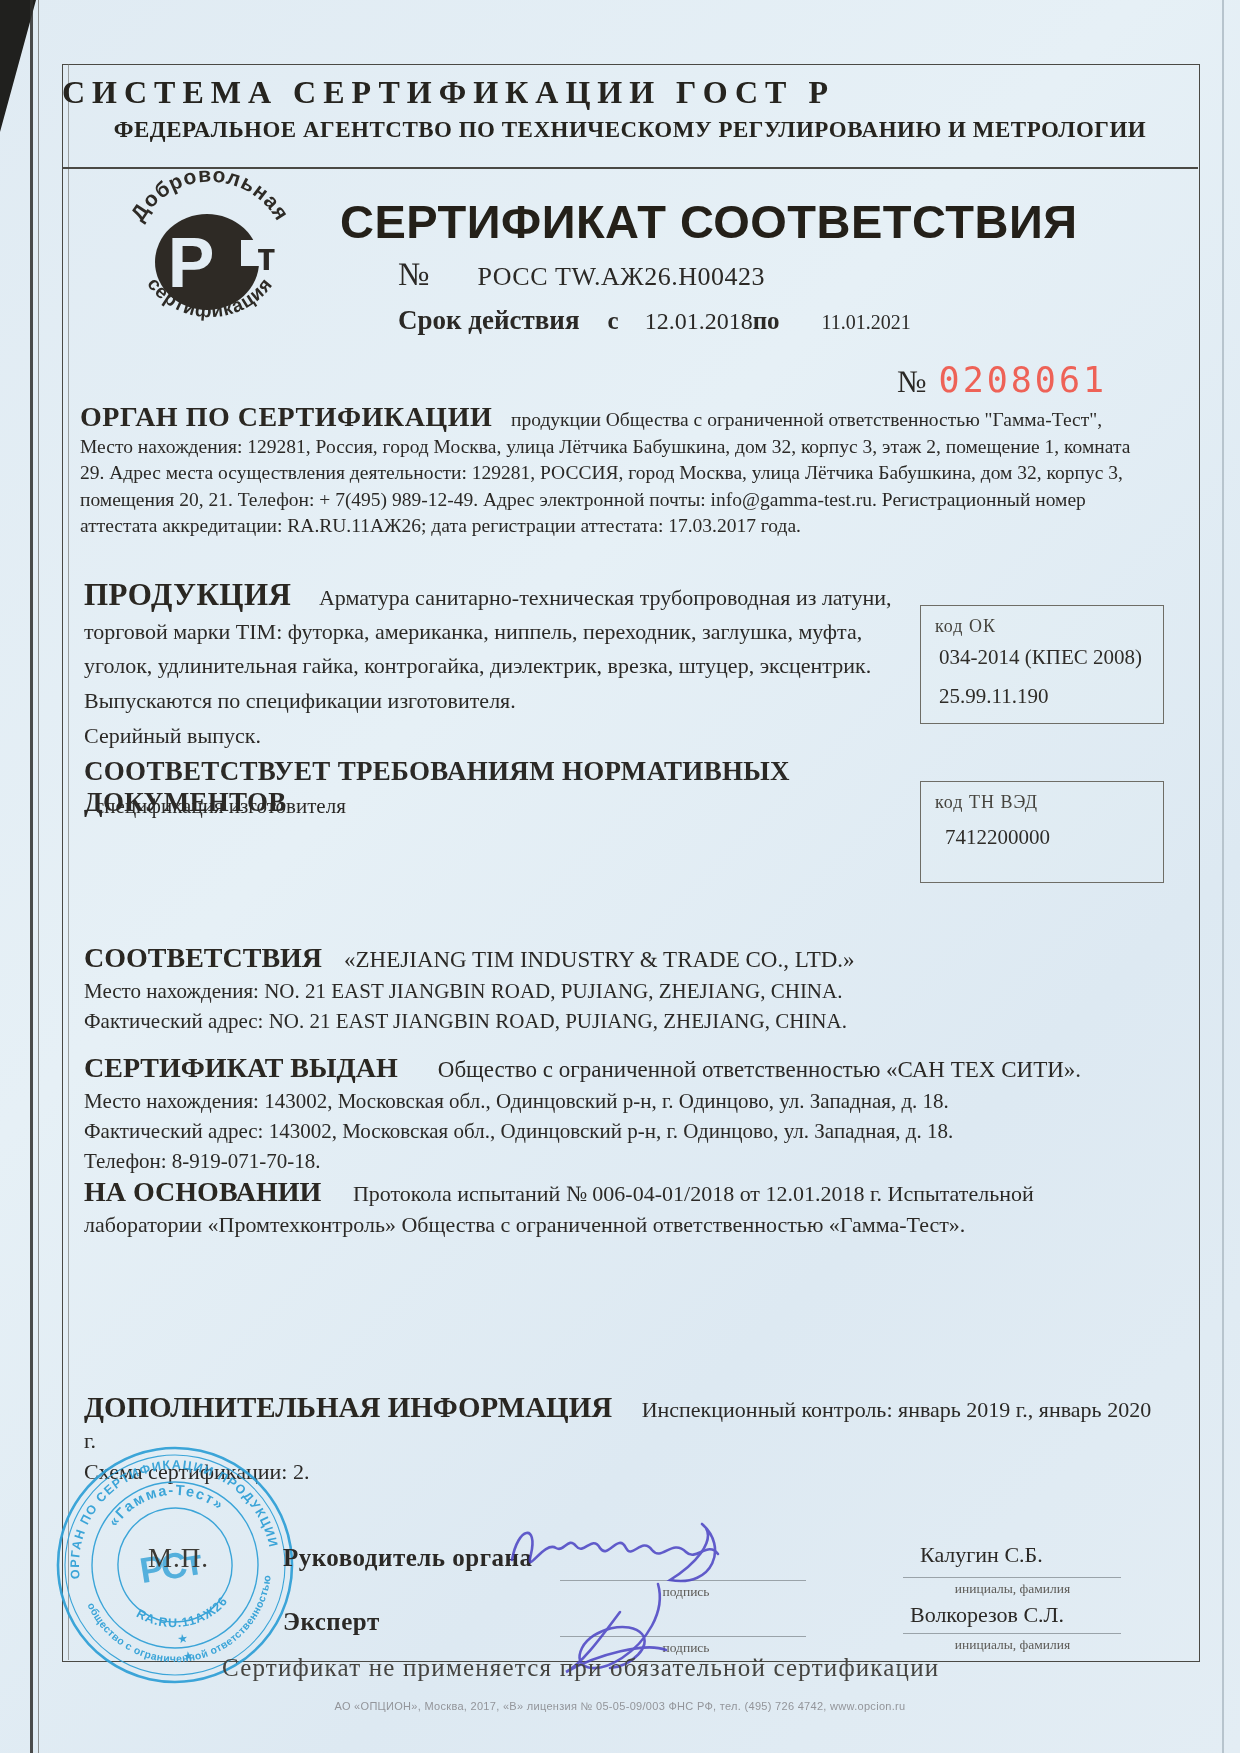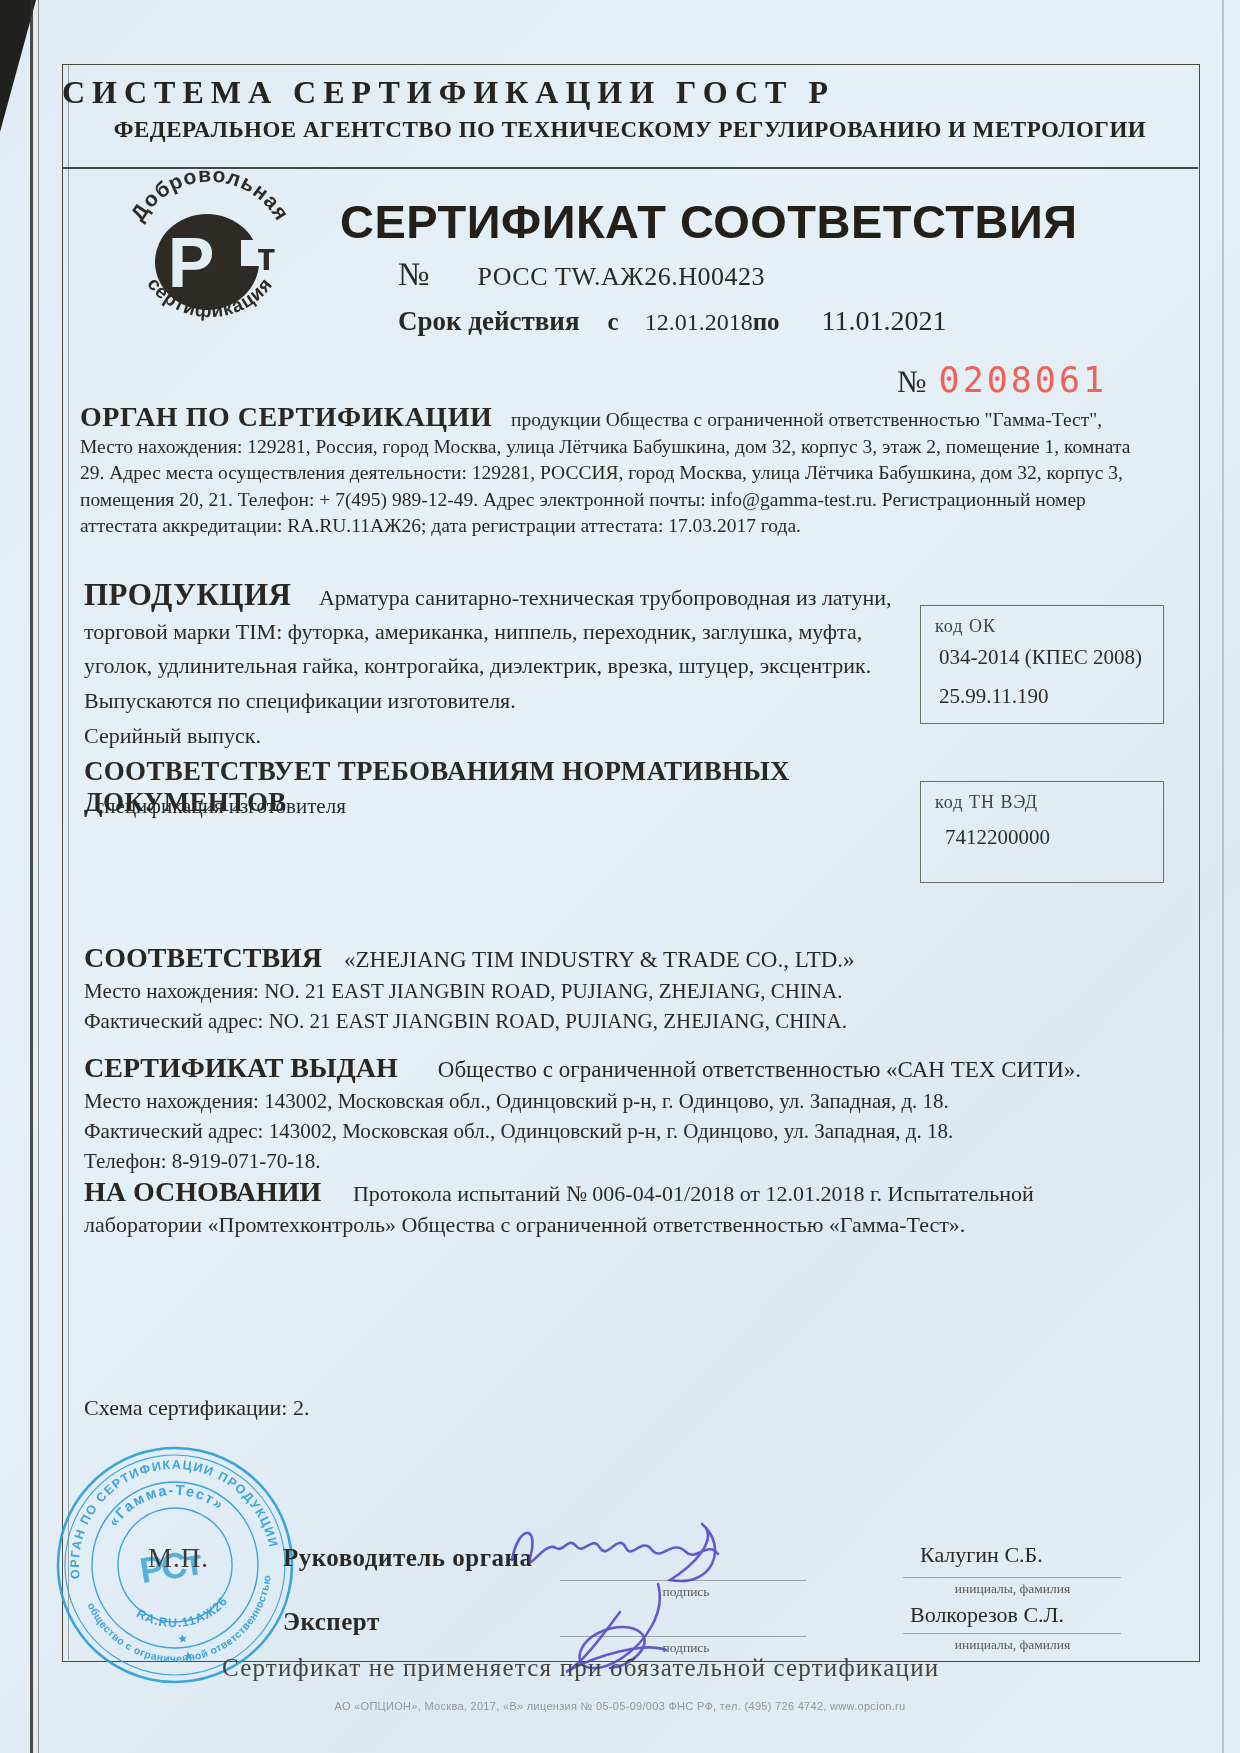--- a/index.html
+++ b/index.html
@@ -20,21 +20,21 @@
   .hdr2{left:62px;top:117px;width:1136px;text-align:center;font-size:23px;font-weight:bold;letter-spacing:.5px;color:#26241f;}
   .title{left:340px;top:194px;font-family:"Liberation Sans",sans-serif;font-size:47px;font-weight:800;letter-spacing:.5px;color:#242019;}
   .no-row{left:398px;top:256px;display:flex;align-items:baseline;gap:48px;}
   .no-sym{font-size:33px;color:#2b2926;}
   .no-val{font-size:26px;letter-spacing:.5px;}
   .valid-row{left:398px;top:305px;display:flex;align-items:baseline;justify-content:center;}
   .valid-label{font-size:27px;font-weight:bold;}
   .valid-c{font-size:25px;font-weight:bold;margin-left:28px;}
   .valid-from{font-size:24px;margin-left:26px;}
   .valid-po{font-size:25px;font-weight:bold;}
-  .valid-to{font-size:28px;margin-left:42px;}
+  .valid-to{font-size:20px;margin-left:42px;}
   .blank-no{left:897px;top:360px;display:flex;align-items:baseline;gap:12px;}
   .blank-no-sym{font-size:31px;color:#2b2926;}
   .blank-no-val{font-family:"DejaVu Sans Mono",monospace;font-size:35px;letter-spacing:3px;color:#ee6257;}
   
   .sec-h{font-weight:bold;color:#2a2722;}
   .organ{left:80px;top:404px;width:1075px;font-size:19.5px;line-height:26.5px;text-align:left;}
   .organ .sec-h{font-size:28px;letter-spacing:.5px;margin-right:14px;}
   .production{left:84px;top:578px;width:830px;font-size:22px;line-height:34px;}
   .production .sec-h{font-size:31px;letter-spacing:.5px;margin-right:22px;}
   .prod-line{margin-top:1px;}
@@ -180,20 +180,24 @@
     <div class="addr">Фактический адрес: 143002, Московская обл., Одинцовский р-н, г. Одинцово, ул. Западная, д. 18.</div>
     <div class="addr">Телефон: 8-919-071-70-18.</div>
   </div>
 
   <p class="abs basis" style="margin:0;">
     <span class="sec-h">НА ОСНОВАНИИ</span>
     <span>Протокола испытаний № 006-04-01/2018 от 12.01.2018 г. Испытательной лаборатории «Промтехконтроль» Общества с ограниченной ответственностью «Гамма-Тест».</span>
   </p>
 
   <div class="abs addinfo">
+    <p style="margin:0;">
+      <span class="sec-h">ДОПОЛНИТЕЛЬНАЯ ИНФОРМАЦИЯ</span>
+      <span>Инспекционный контроль: январь 2019 г., январь 2020 г.</span>
+    </p>
     <div>Схема сертификации: 2.</div>
   </div>
 
   <svg class="abs stamp-svg" width="250" height="250" viewBox="0 0 250 250">
     <defs>
       <path id="stOutTop" d="M 34.8 157.8 A 96 96 0 1 1 215.2 157.8" fill="none"></path>
       <path id="stOutBot" d="M 32 150 A 96 96 0 0 0 218 150" fill="none"></path>
       <path id="stInTop" d="M 59.2 148.8 A 70 70 0 1 1 190.8 148.8" fill="none"></path>
       <path id="stInBot" d="M 60 143 A 70 70 0 0 0 190 143" fill="none"></path>
     </defs>

